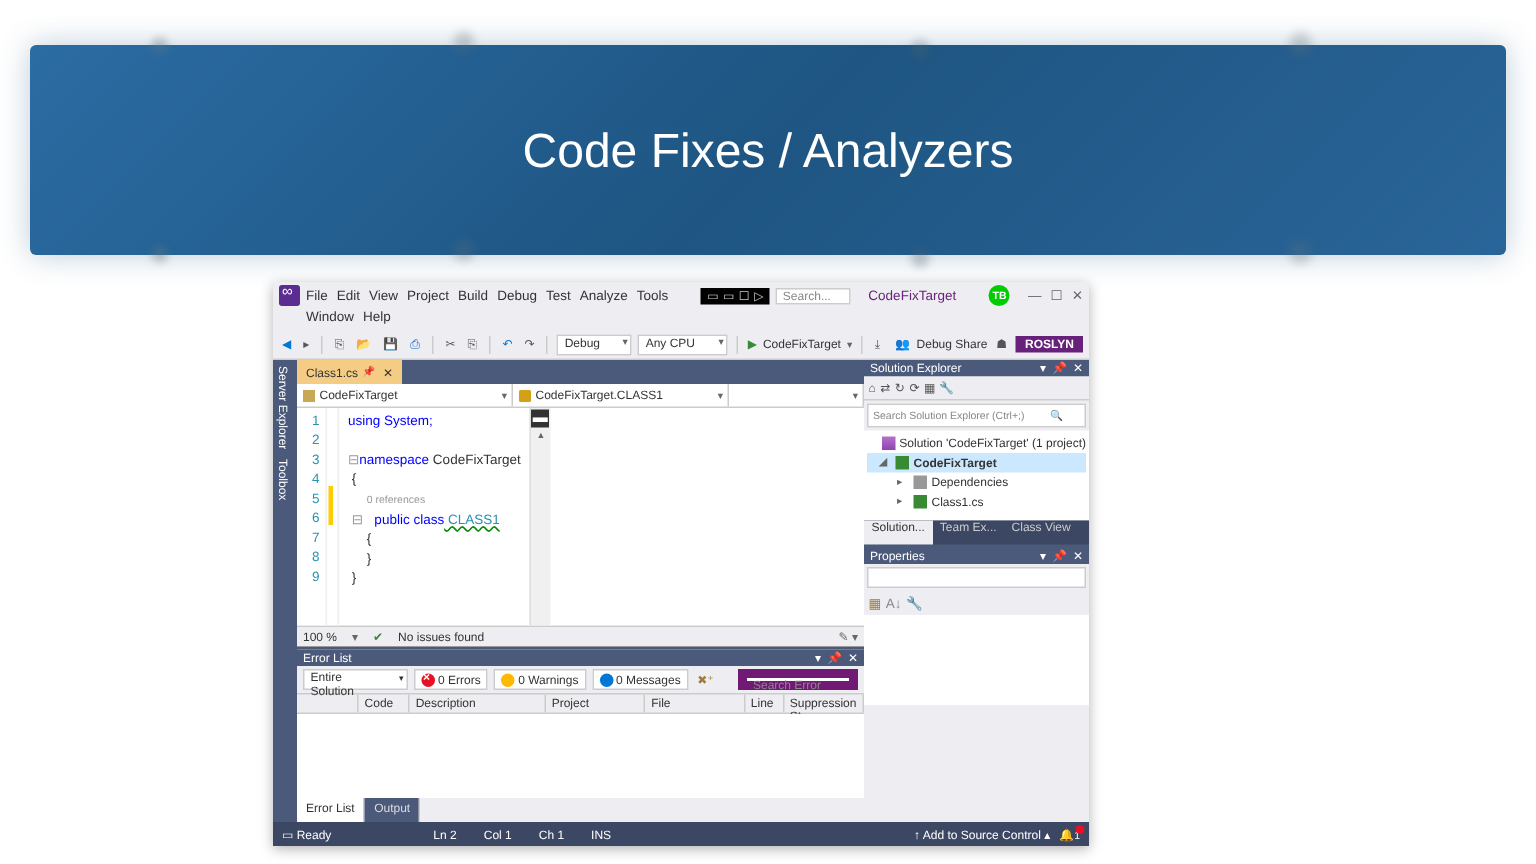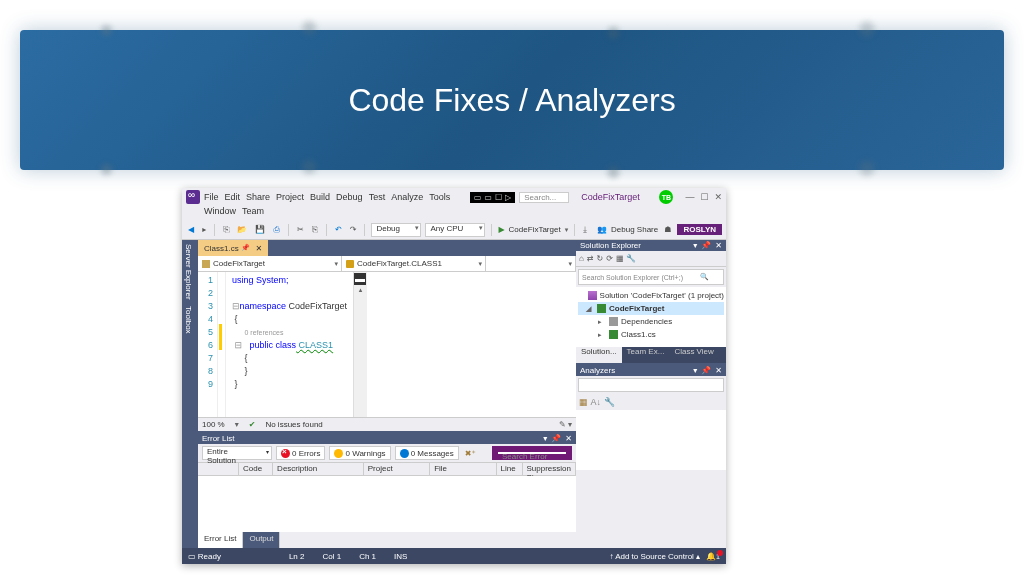--- a/index.html
+++ b/index.html
@@ -152,21 +152,21 @@
   <div class="banner-title">Code Fixes / Analyzers</div>
 </div>
 
 <div class="ide">
 
   <div class="titlebar">
     <div class="vs-logo"></div>
     <div class="menu">
       <span>File</span>
       <span>Edit</span>
-      <span>Share</span>
+      <span>View</span>
       <span>Project</span>
       <span>Build</span>
       <span>Debug</span>
       <span>Test</span>
       <span>Analyze</span>
       <span>Tools</span>
     </div>
     <div class="title-center">
       <div class="black-box">
           <span>▭</span>
@@ -182,21 +182,21 @@
       <div class="win-btns">
         <span>—</span>
         <span>☐</span>
         <span>✕</span>
       </div>
     </div>
   </div>
 
   <div class="menubar2">
     <span>Window</span>
-    <span>Team</span>
+    <span>Help</span>
   </div>
 
   <div class="toolbar">
     <span class="tb-btn" style="color:#0078d4">◀</span>
     <span class="tb-btn">▸</span>
     <span class="tb-sep"></span>
     <span class="tb-btn">⎘</span>
     <span class="tb-btn">📂</span>
     <span class="tb-btn" style="color:#0066cc">💾</span>
     <span class="tb-btn" style="color:#0066cc">⎙</span>
@@ -375,21 +375,21 @@
               <span>Class1.cs</span>
             </div>
         </div>
       </div>
       <div class="sol-tabs">
         <div class="sol-tab active">Solution...</div>
         <div class="sol-tab">Team Ex...</div>
         <div class="sol-tab">Class View</div>
       </div>
       <div class="panel-title" style="margin-top:2px">
-        <span>Analyzers</span>
+        <span>Properties</span>
         <div class="ctrls">
             <span>▾</span>
             <span>📌</span>
             <span>✕</span>
           </div>
       </div>
       <div class="prop-panel">
         <div style="height:14px;background:#fff;border:1px solid #ccc;margin:2px"></div>
         <div class="prop-tb">
           <span>▦</span>

